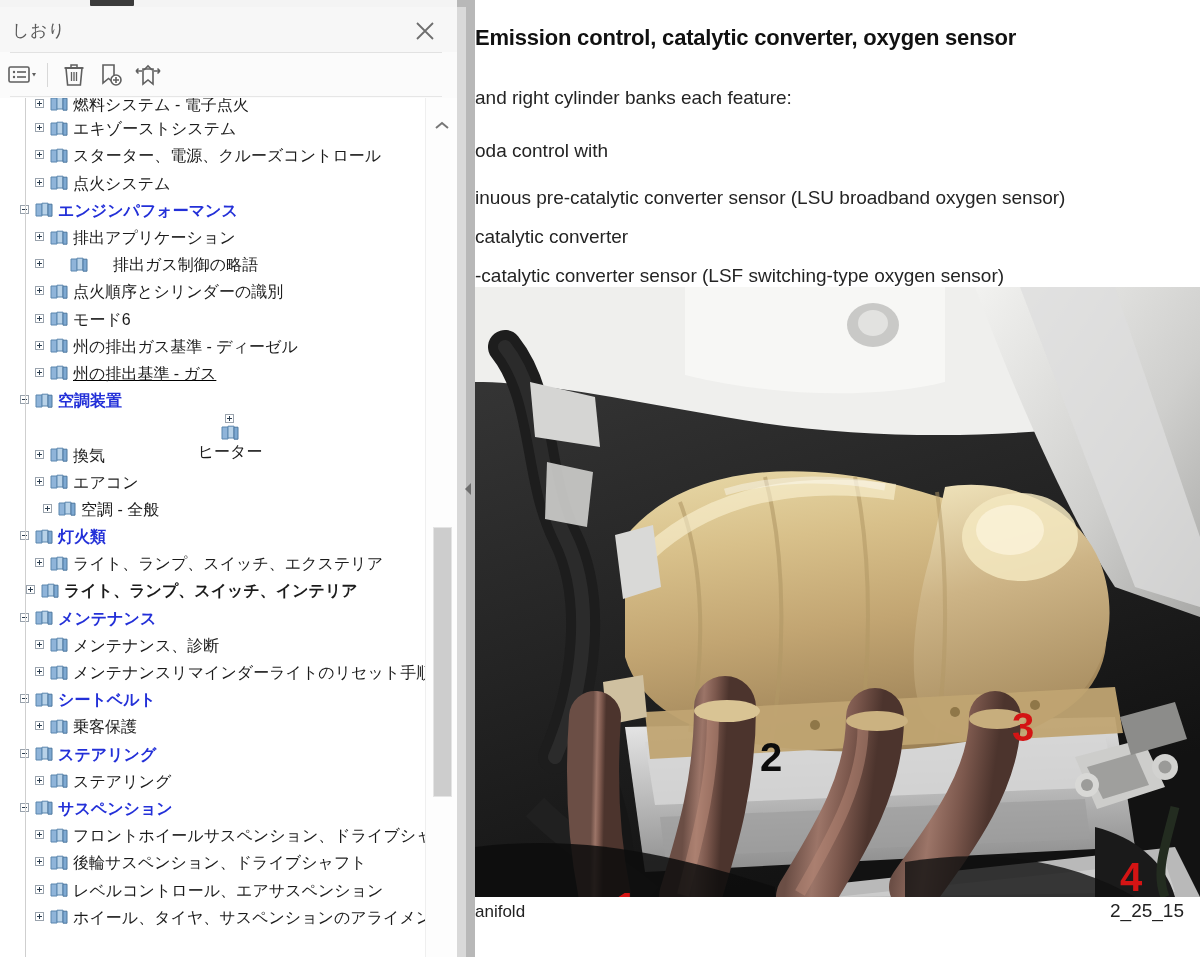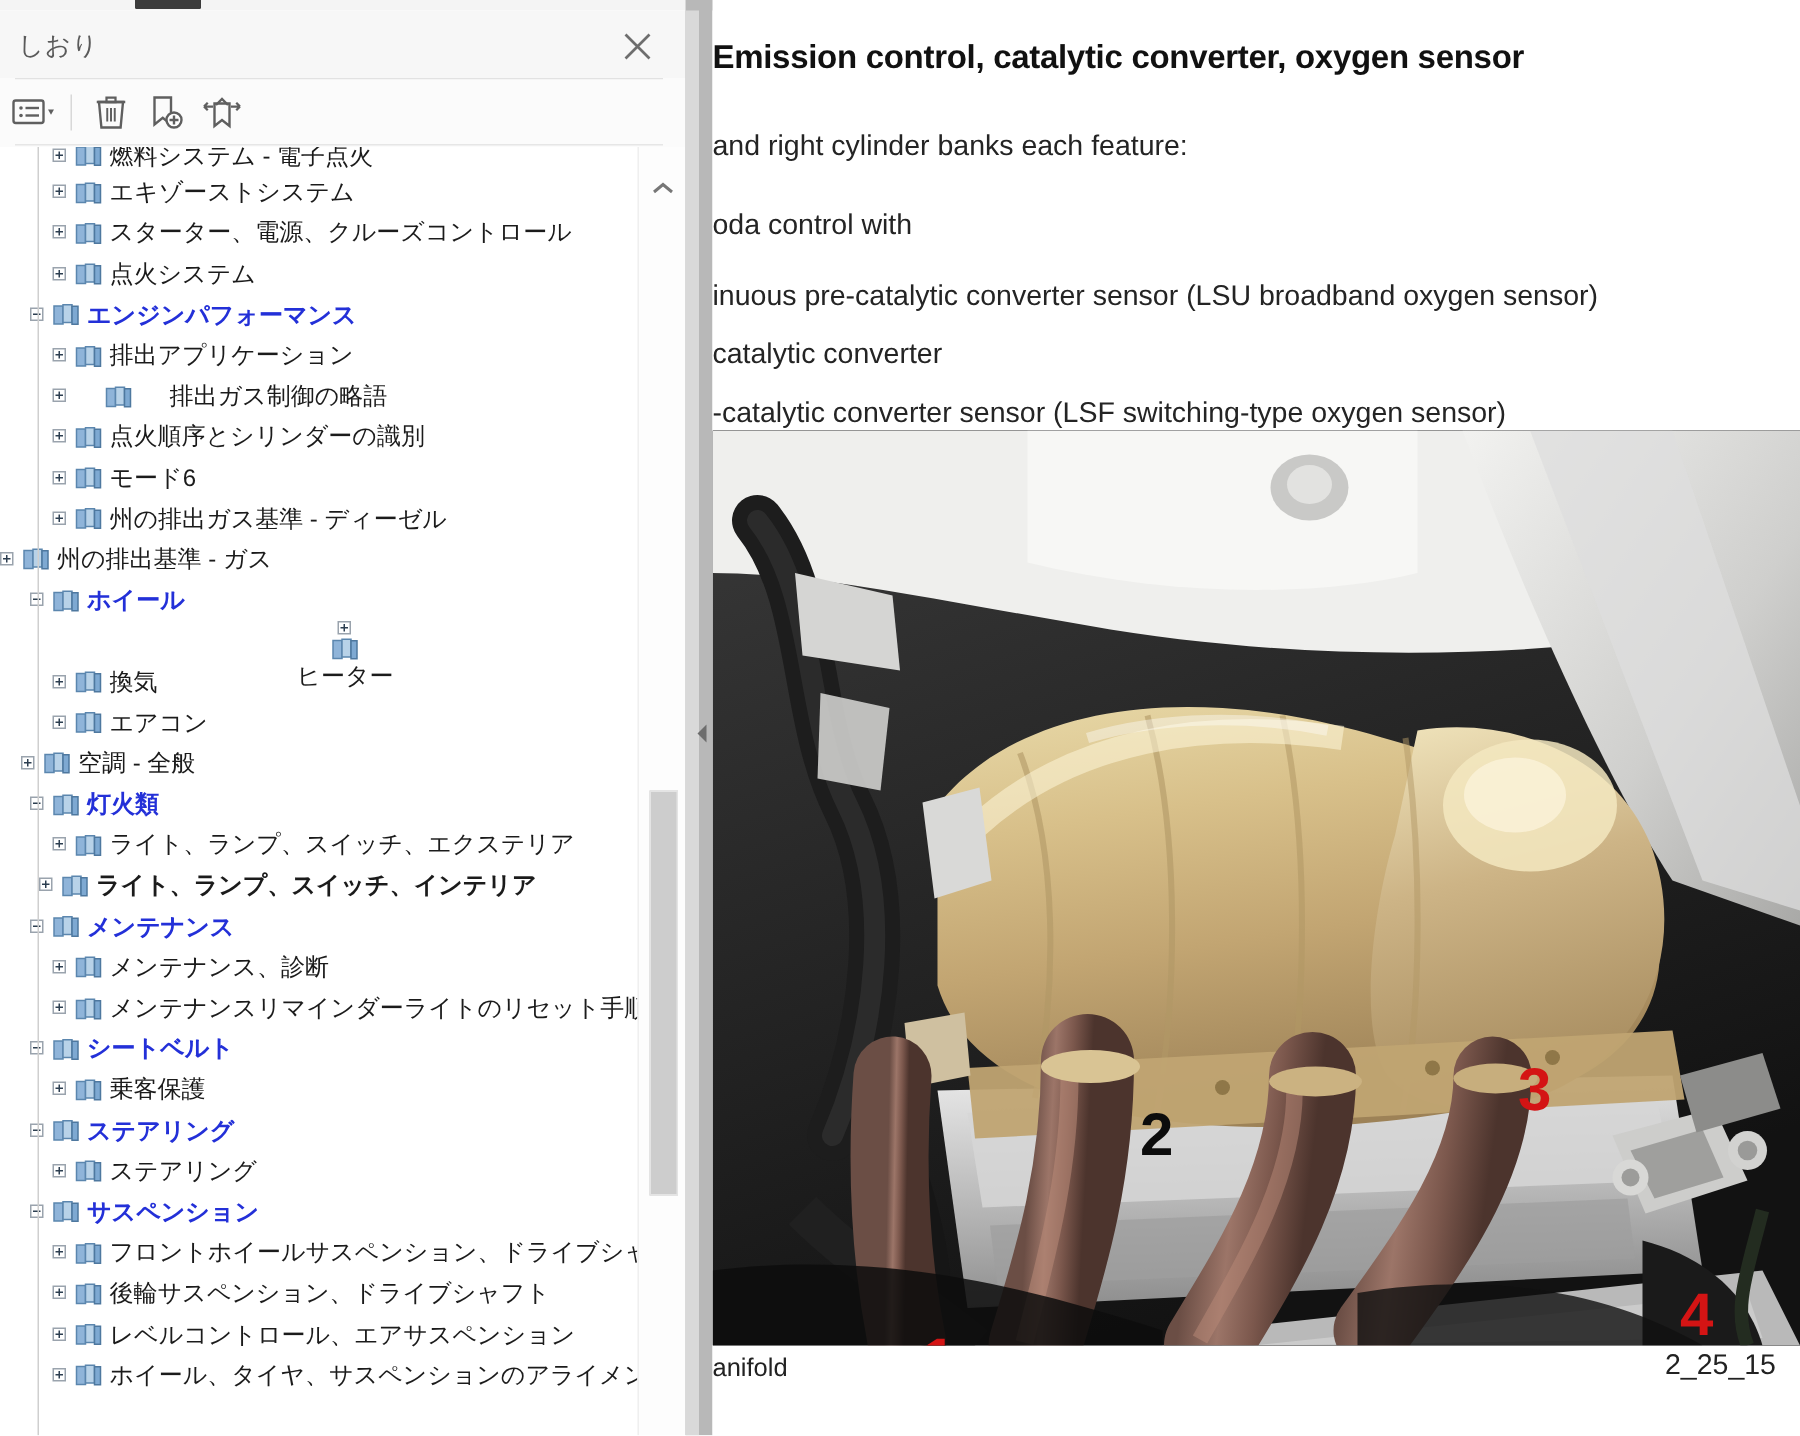--- a/index.html
+++ b/index.html
@@ -226,41 +226,41 @@
           <span class="twisty">
             <span class="twisty-box plus"></span>
           </span>
           <span class="bicon"><svg width="18" height="16" viewBox="0 0 18 16">
               <path d="M1 2 H7 V14 H1 Z" fill="#8fb4d9" stroke="#5b86ae" stroke-width="1"></path>
               <path d="M7 1.2 H13 V13 H7 Z" fill="#b8d2e8" stroke="#5b86ae" stroke-width="1"></path>
               <path d="M13 2.2 H17 V14.2 H13 Z" fill="#7ea9d2" stroke="#4e789f" stroke-width="1"></path>
             </svg></span>
           <span class="label">州の排出ガス基準 - ディーゼル</span>
         </div>
-        <div class="row" style="height: 27.2px; ">
+        <div class="row" style="height: 27.2px; padding-left: 35px; text-decoration: underline;">
           <span class="twisty">
             <span class="twisty-box plus"></span>
           </span>
           <span class="bicon"><svg width="18" height="16" viewBox="0 0 18 16">
               <path d="M1 2 H7 V14 H1 Z" fill="#8fb4d9" stroke="#5b86ae" stroke-width="1"></path>
               <path d="M7 1.2 H13 V13 H7 Z" fill="#b8d2e8" stroke="#5b86ae" stroke-width="1"></path>
               <path d="M13 2.2 H17 V14.2 H13 Z" fill="#7ea9d2" stroke="#4e789f" stroke-width="1"></path>
             </svg></span>
           <span class="label">州の排出基準 - ガス</span>
         </div>
         <div class="row cat" style="height: 27.2px; padding-left: 20px;">
           <span class="twisty">
             <span class="twisty-box"></span>
           </span>
           <span class="bicon"><svg width="18" height="16" viewBox="0 0 18 16">
               <path d="M1 2 H7 V14 H1 Z" fill="#8fb4d9" stroke="#5b86ae" stroke-width="1"></path>
               <path d="M7 1.2 H13 V13 H7 Z" fill="#b8d2e8" stroke="#5b86ae" stroke-width="1"></path>
               <path d="M13 2.2 H17 V14.2 H13 Z" fill="#7ea9d2" stroke="#4e789f" stroke-width="1"></path>
             </svg></span>
-          <span class="label">ホイール</span>
+          <span class="label">空調装置</span>
         </div>
         <div class="row" style="height: 27.2px; padding-left: 35px; flex-direction: column;">
           <span class="twisty">
             <span class="twisty-box plus"></span>
           </span>
           <span class="bicon"><svg width="18" height="16" viewBox="0 0 18 16">
               <path d="M1 2 H7 V14 H1 Z" fill="#8fb4d9" stroke="#5b86ae" stroke-width="1"></path>
               <path d="M7 1.2 H13 V13 H7 Z" fill="#b8d2e8" stroke="#5b86ae" stroke-width="1"></path>
               <path d="M13 2.2 H17 V14.2 H13 Z" fill="#7ea9d2" stroke="#4e789f" stroke-width="1"></path>
             </svg></span>
@@ -281,21 +281,21 @@
           <span class="twisty">
             <span class="twisty-box plus"></span>
           </span>
           <span class="bicon"><svg width="18" height="16" viewBox="0 0 18 16">
               <path d="M1 2 H7 V14 H1 Z" fill="#8fb4d9" stroke="#5b86ae" stroke-width="1"></path>
               <path d="M7 1.2 H13 V13 H7 Z" fill="#b8d2e8" stroke="#5b86ae" stroke-width="1"></path>
               <path d="M13 2.2 H17 V14.2 H13 Z" fill="#7ea9d2" stroke="#4e789f" stroke-width="1"></path>
             </svg></span>
           <span class="label">エアコン</span>
         </div>
-        <div class="row" style="height: 27.2px; padding-left: 14px;">
+        <div class="row" style="height: 27.2px; padding-left: 43px;">
           <span class="twisty">
             <span class="twisty-box plus"></span>
           </span>
           <span class="bicon"><svg width="18" height="16" viewBox="0 0 18 16">
               <path d="M1 2 H7 V14 H1 Z" fill="#8fb4d9" stroke="#5b86ae" stroke-width="1"></path>
               <path d="M7 1.2 H13 V13 H7 Z" fill="#b8d2e8" stroke="#5b86ae" stroke-width="1"></path>
               <path d="M13 2.2 H17 V14.2 H13 Z" fill="#7ea9d2" stroke="#4e789f" stroke-width="1"></path>
             </svg></span>
           <span class="label">空調 - 全般</span>
         </div>

